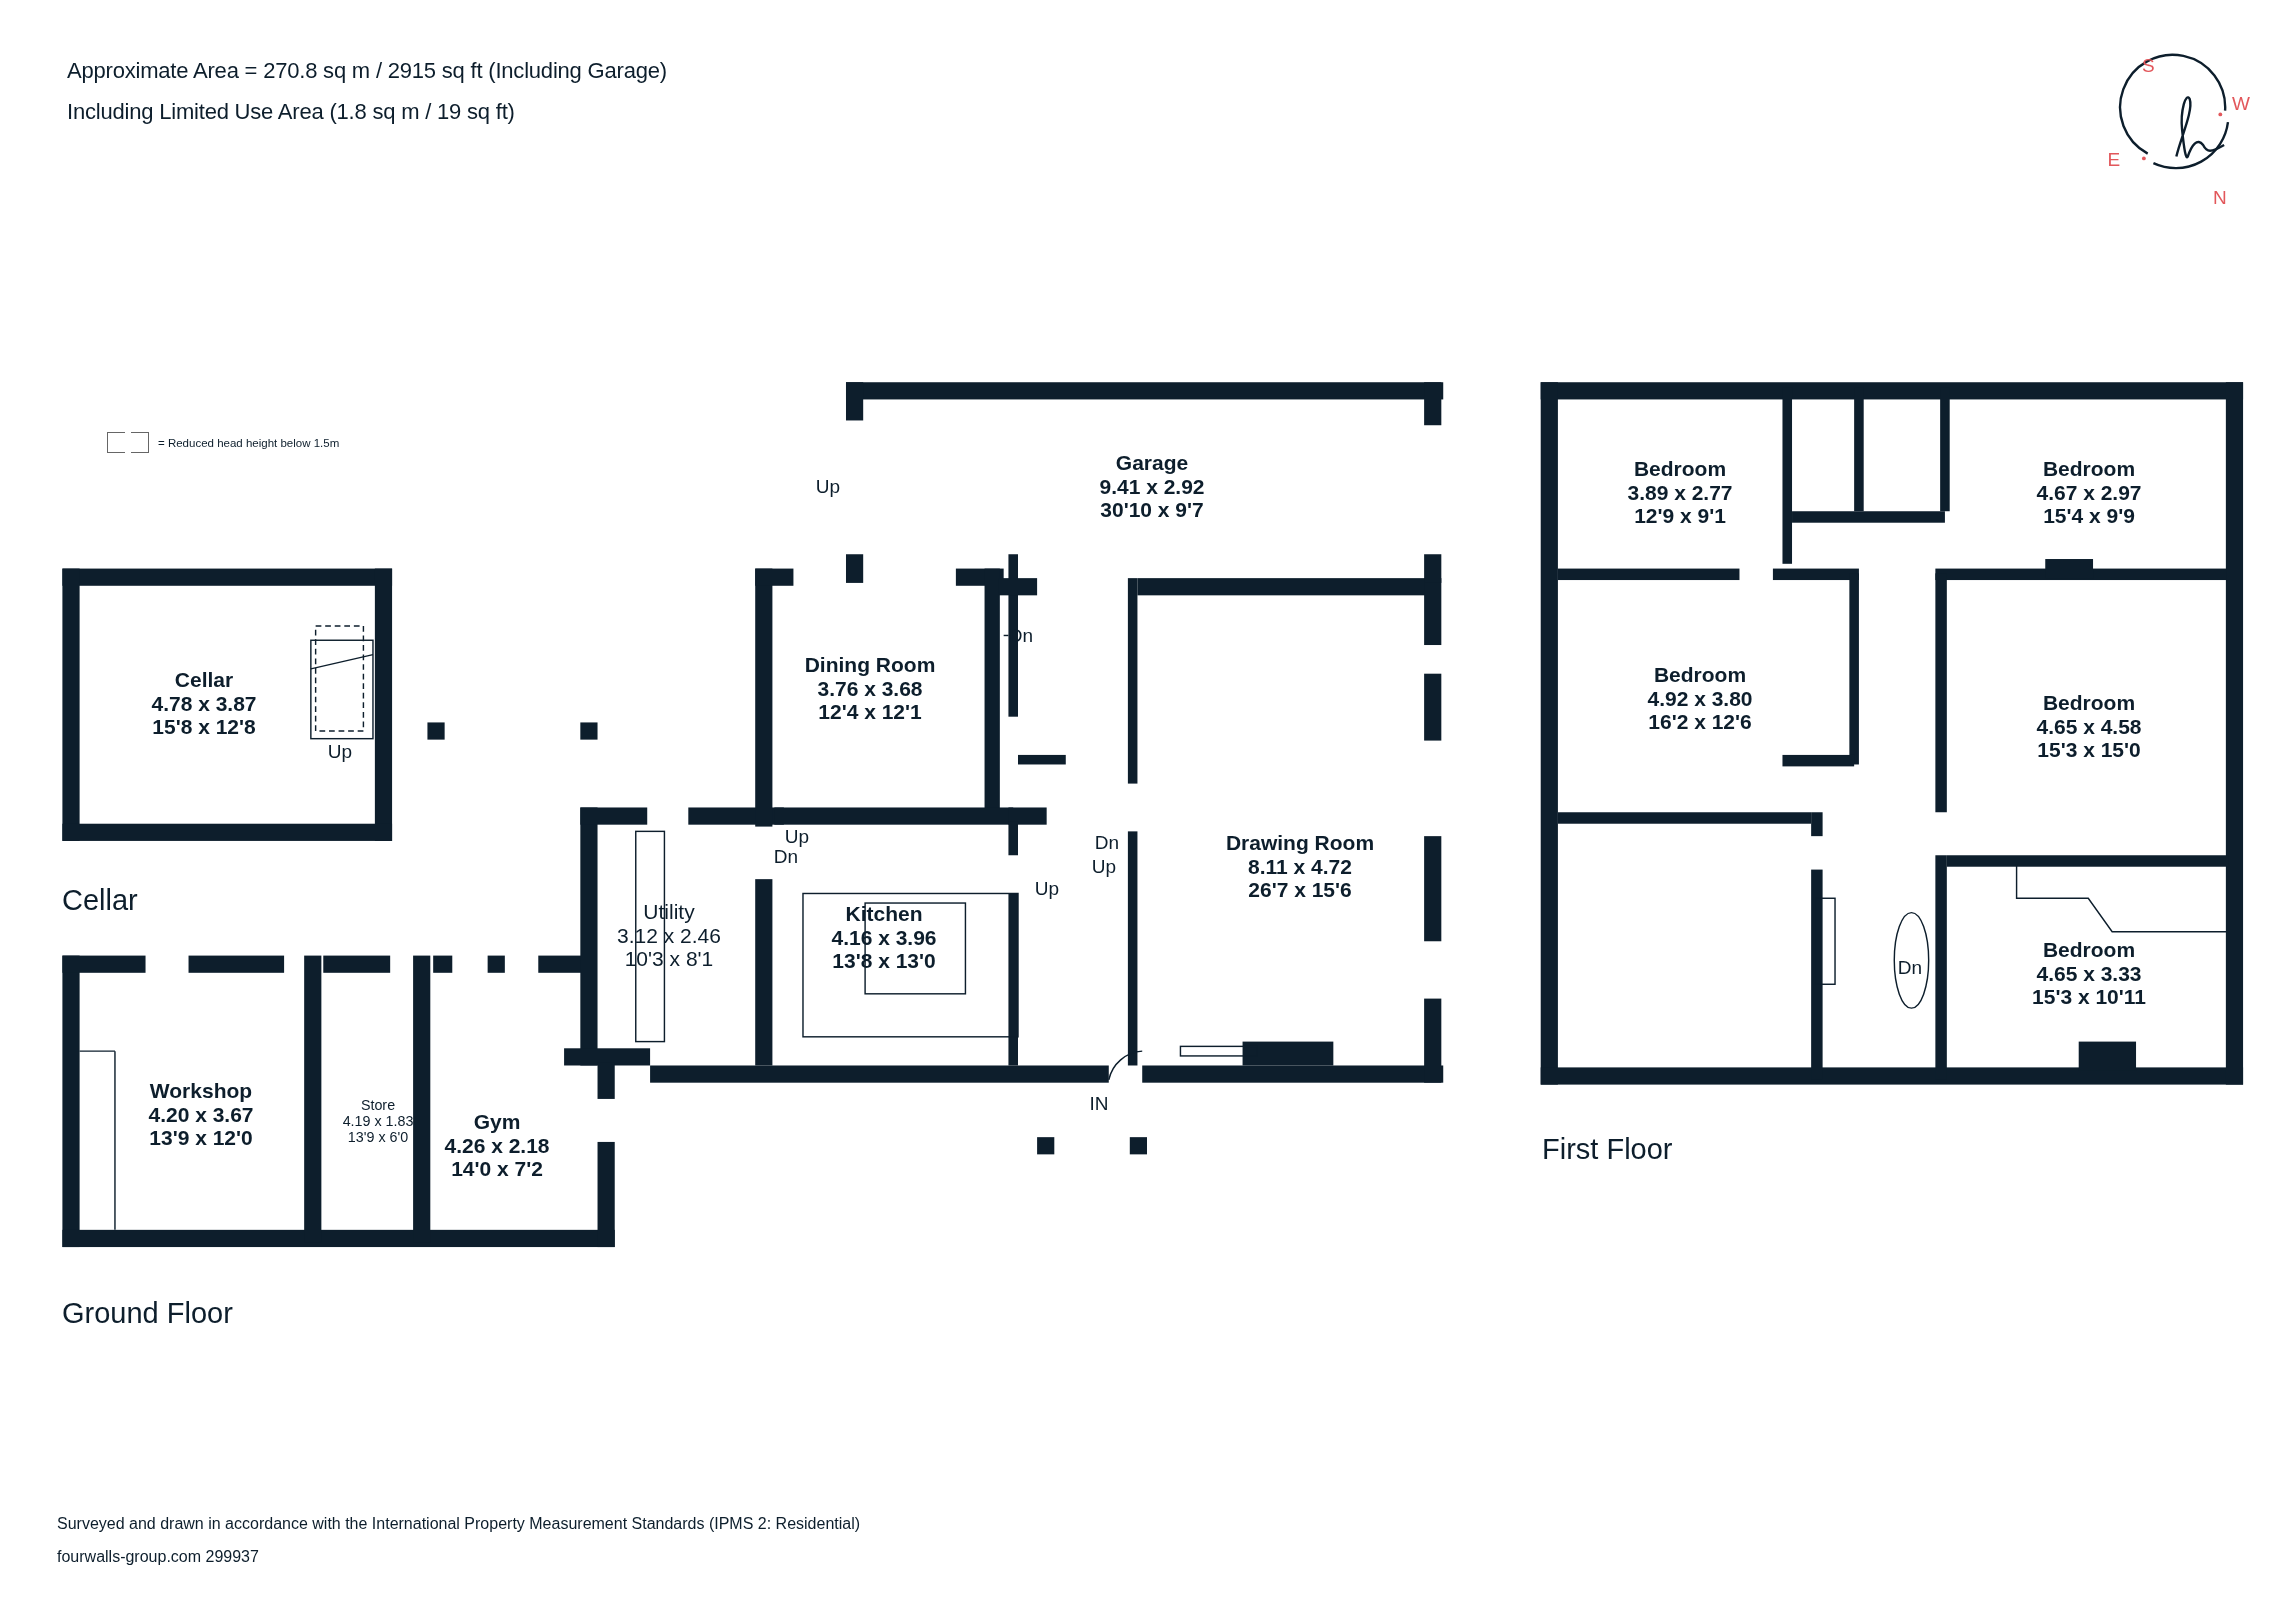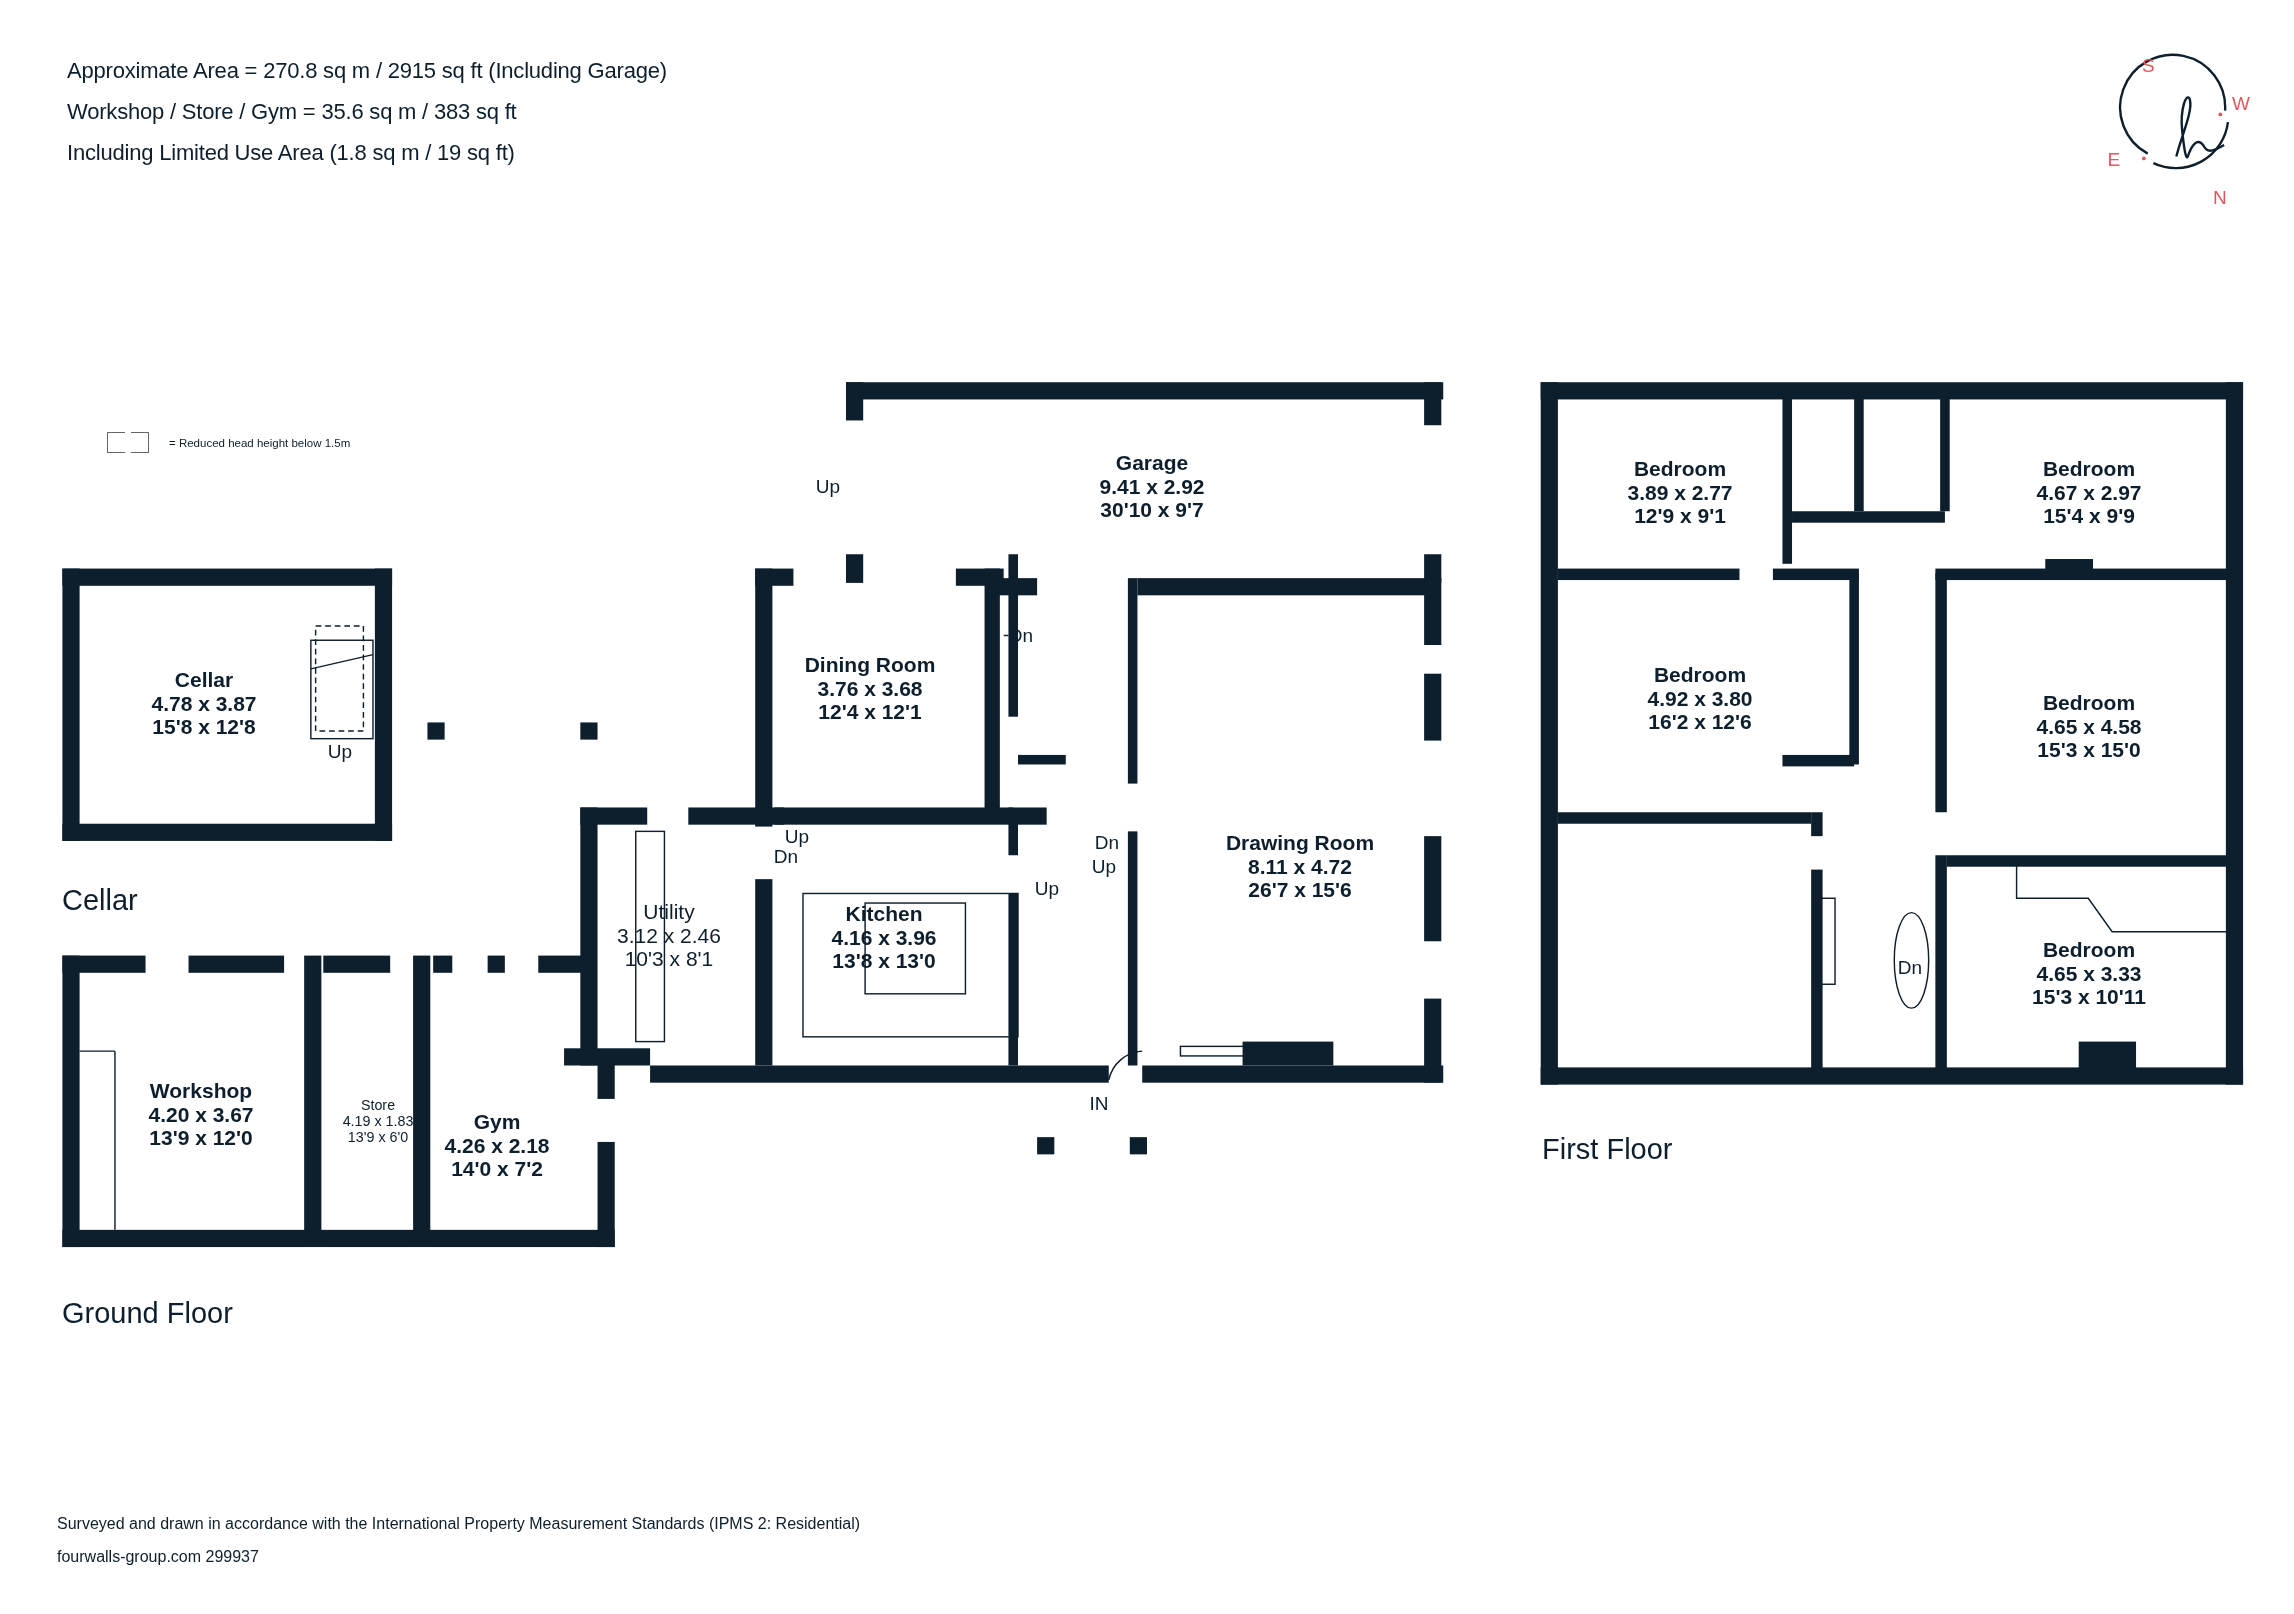--- a/index.html
+++ b/index.html
@@ -1,20 +1,20 @@
 <!DOCTYPE html>
 <html><head>
 <meta charset="utf-8">
 <style>
   html, body { margin:0; padding:0; background:#ffffff; }
   body { width:2294px; height:1614px; position:relative; overflow:hidden;
          font-family:"Liberation Sans", "DejaVu Sans", sans-serif; color:#0d1e2c; }
   .summary { position:absolute; left:57px; top:50px; }
   .summary div { font-size:22px; line-height:41px; letter-spacing:-0.2px;margin-left:10px; }
-  .legend { position:absolute; left:107px; top:432px; display:flex; align-items:center; gap:20px; font-size:11.5px; }
+  .legend { position:absolute; left:107px; top:432px; display:flex; align-items:center; gap:9px; font-size:11.5px; }
   .legend-box { width:42px; height:21px; position:relative; }
   .legend-box::before, .legend-box::after { content:""; position:absolute; top:0; width:17px; height:19px; border:1.4px solid #666; }
   .legend-box::before { left:0; border-right:none; }
   .legend-box::after { right:0; border-left:none; }
   .floor-label { position:absolute; font-size:29px; }
   .footer { position:absolute; left:57px; top:1508px; font-size:16px; }
   .footer div { line-height:32.5px; }
   svg.plan { position:absolute; left:0; top:0; }
   .room-label { position:absolute; text-align:center; transform:translate(-50%,-50%); white-space:nowrap; line-height:1.12; }
   .room-label .nm { display:block; }
@@ -24,21 +24,20 @@
   .xs { font-size:14.3px;padding-left:40px; }
   .tag { position:absolute; font-size:19px; transform:translate(-50%,-50%); }
   .compass { position:absolute; left:2098px; top:53px; width:172px; height:163px; }
   .compass .dir { position:absolute; color:#e2575b; font-size:19px; }
 </style>
 </head>
 <body>
 
 <div class="summary">
   <div>Approximate Area = 270.8 sq m / 2915 sq ft (Including Garage)</div>
-  <div>Workshop / Store / Gym = 35.6 sq m / 383 sq ft</div>
   <div>Including Limited Use Area (1.8 sq m / 19 sq ft)</div>
 </div>
 
 <div class="compass">
   <svg width="172" height="163" viewBox="0 0 180 170">
     <path d="M 52 105 A 55 55 0 1 1 133 60" fill="none" stroke="#0d1e2c" stroke-width="2.5"></path>
     <path d="M 136 72 A 55 55 0 0 1 58 115" fill="none" stroke="#0d1e2c" stroke-width="2.5"></path>
     <path d="M 82 108 C 86 90, 100 60, 96 48 C 92 40, 86 60, 88 80 C 90 100, 92 112, 94 108 C 98 96, 104 88, 110 96 C 114 104, 118 104, 132 96" fill="none" stroke="#0d1e2c" stroke-width="2.5"></path>
     <circle cx="128" cy="64" r="2" fill="#e2575b"></circle>
     <circle cx="48" cy="110" r="2" fill="#e2575b"></circle>

